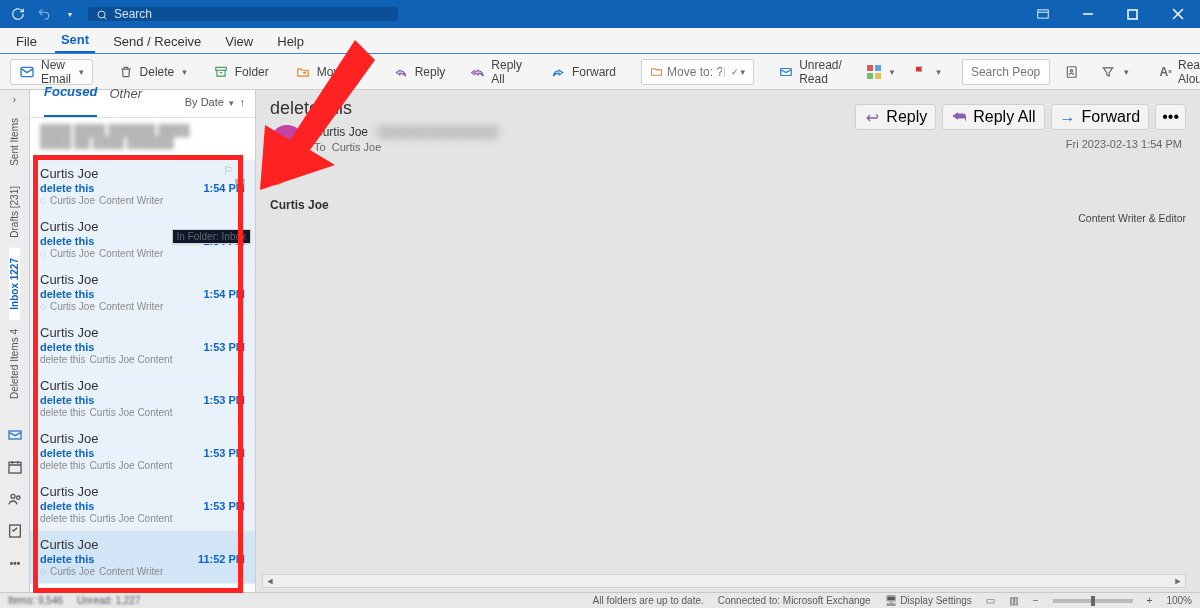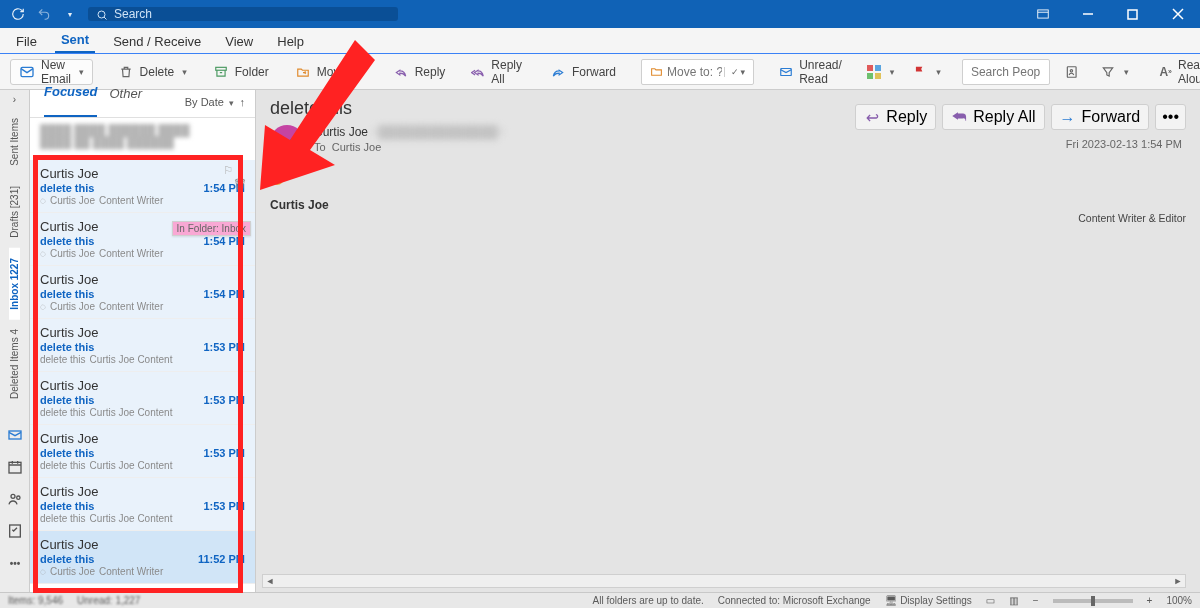--- a/index.html
+++ b/index.html
@@ -56,21 +56,21 @@
   .blurred { padding: 6px 10px; color: #b5b5b5; font-size: 11px; filter: blur(2px); height: 42px; }
 
   .msgs { flex: 1; overflow: hidden; }
   .msg { padding: 6px 10px 6px 10px; border-bottom: 1px solid #eee; background: #e9f2fb; position: relative; }
   .msg.sel { background: #d1e5f7; }
   .msg .from { font-size: 13px; color: #333; }
   .msg .row2 { display: flex; justify-content: space-between; font-size: 11px; font-weight: 700; color: #0f64c2; margin-top: 1px; }
   .msg .prev { font-size: 10px; color: #8a8a8a; margin-top: 1px; display:flex; align-items:center; gap:4px;}
   .msg .flag { position: absolute; top: 4px; right: 22px; color: #b0b0b0; font-size: 11px; }
   .msg .del { position: absolute; top: 18px; right: 8px; color: #888; font-size: 11px; }
-  .folder-tip { position: absolute; top: 8px; right: 4px; background: #f9a8d4; border: 1px solid #d0d0d0; font-size: 10px; padding: 1px 4px; color: #666; box-shadow: 0 1px 2px rgba(0,0,0,.1); }
+  .folder-tip { position: absolute; top: 16px; right: 4px; background: #0f172a; border: 1px solid #d0d0d0; font-size: 10px; padding: 1px 4px; color: #666; box-shadow: 0 1px 2px rgba(0,0,0,.1); }
 
   .highlight-box { position: absolute; border: 5px solid #f22; pointer-events: none; z-index: 50; }
 
   
   .reading { flex: 1; background: #e4e4e4; position: relative; display: flex; flex-direction: column; }
   .rp-head { padding: 8px 14px 4px 14px; }
   .rp-subject { font-size: 18px; color: #333; margin-bottom: 6px; filter: blur(0); }
   .rp-meta { display: flex; align-items: flex-start; gap: 10px; }
   .avatar { width: 34px; height: 34px; border-radius: 50%; background: linear-gradient(135deg, #c544a3 50%, #4b6ad0 50%); }
   .rp-from { font-size: 12px; color: #333; }

